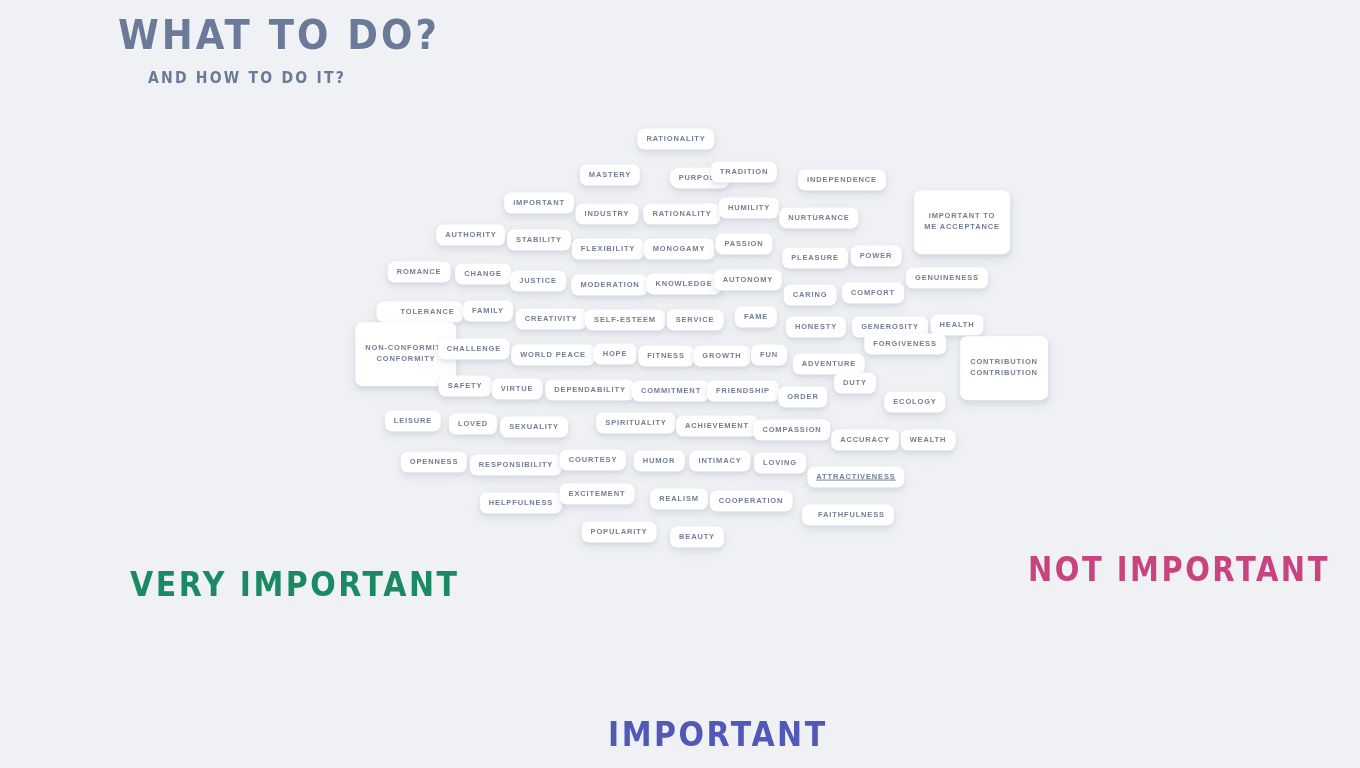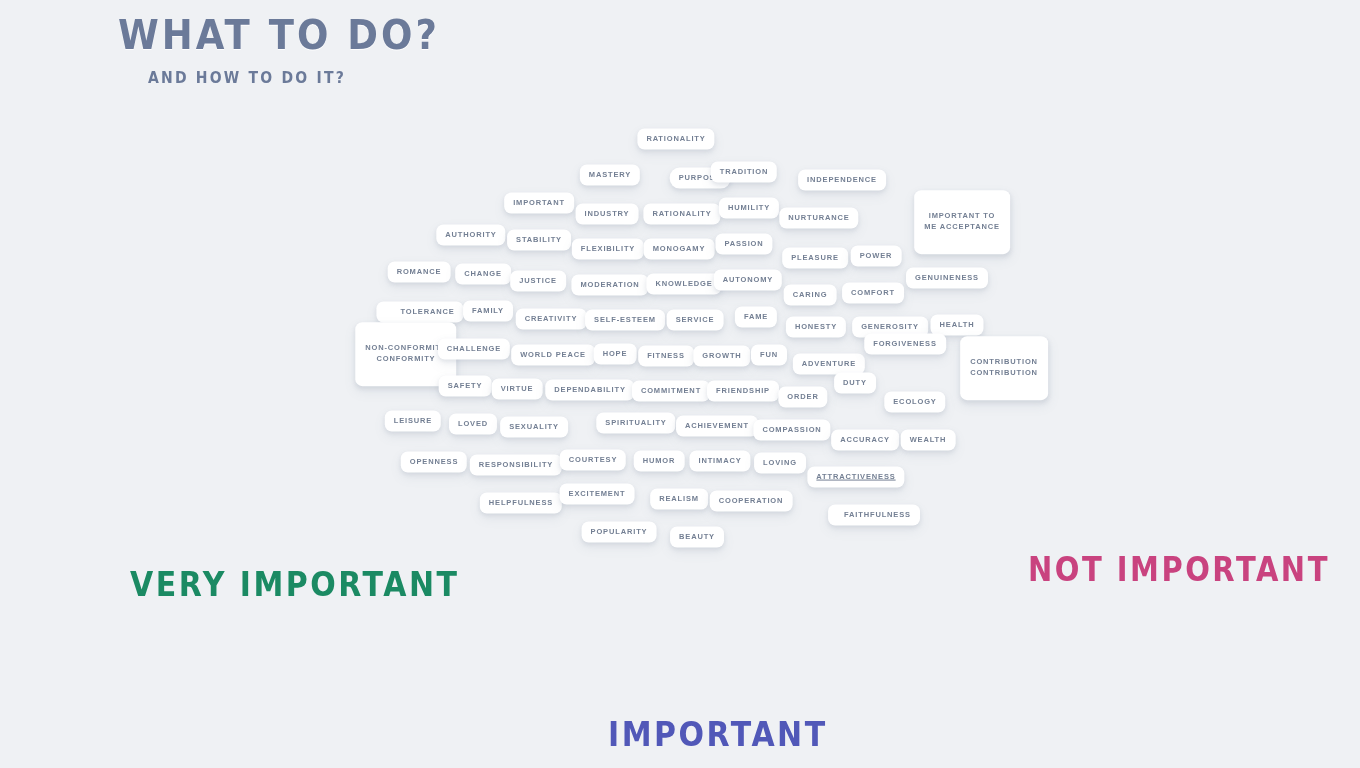--- a/index.html
+++ b/index.html
@@ -183,21 +183,21 @@
     <div class="word-chip" style="left: 516px; top: 465px;">RESPONSIBILITY</div>
     <div class="word-chip" style="left: 593px; top: 460px;">COURTESY</div>
     <div class="word-chip" style="left: 659px; top: 461px;">HUMOR</div>
     <div class="word-chip" style="left: 720px; top: 461px;">INTIMACY</div>
     <div class="word-chip" style="left: 780px; top: 463px;">LOVING</div>
     <div class="word-chip" style="left: 856px; top: 477px; text-decoration: underline;">ATTRACTIVENESS</div>
     <div class="word-chip" style="left: 521px; top: 503px;">HELPFULNESS</div>
     <div class="word-chip" style="left: 597px; top: 494px;">EXCITEMENT</div>
     <div class="word-chip" style="left: 679px; top: 499px;">REALISM</div>
     <div class="word-chip" style="left: 751px; top: 501px;">COOPERATION</div>
-    <div class="word-chip" style="left: 874px; top: 515px; padding-left: 16px;">FAITHFULNESS</div>
+    <div class="word-chip" style="left: 848px; top: 515px; padding-left: 16px;">FAITHFULNESS</div>
     <div class="word-chip" style="left: 619px; top: 532px;">POPULARITY</div>
     <div class="word-chip" style="left: 697px; top: 537px;">BEAUTY</div>
   </div>
 
 <div class="axis-label" id="label-very-important">VERY IMPORTANT</div>
 
 <div class="axis-label" id="label-not-important">NOT IMPORTANT</div>
 
 <div class="axis-label" id="label-important">IMPORTANT</div>
 

